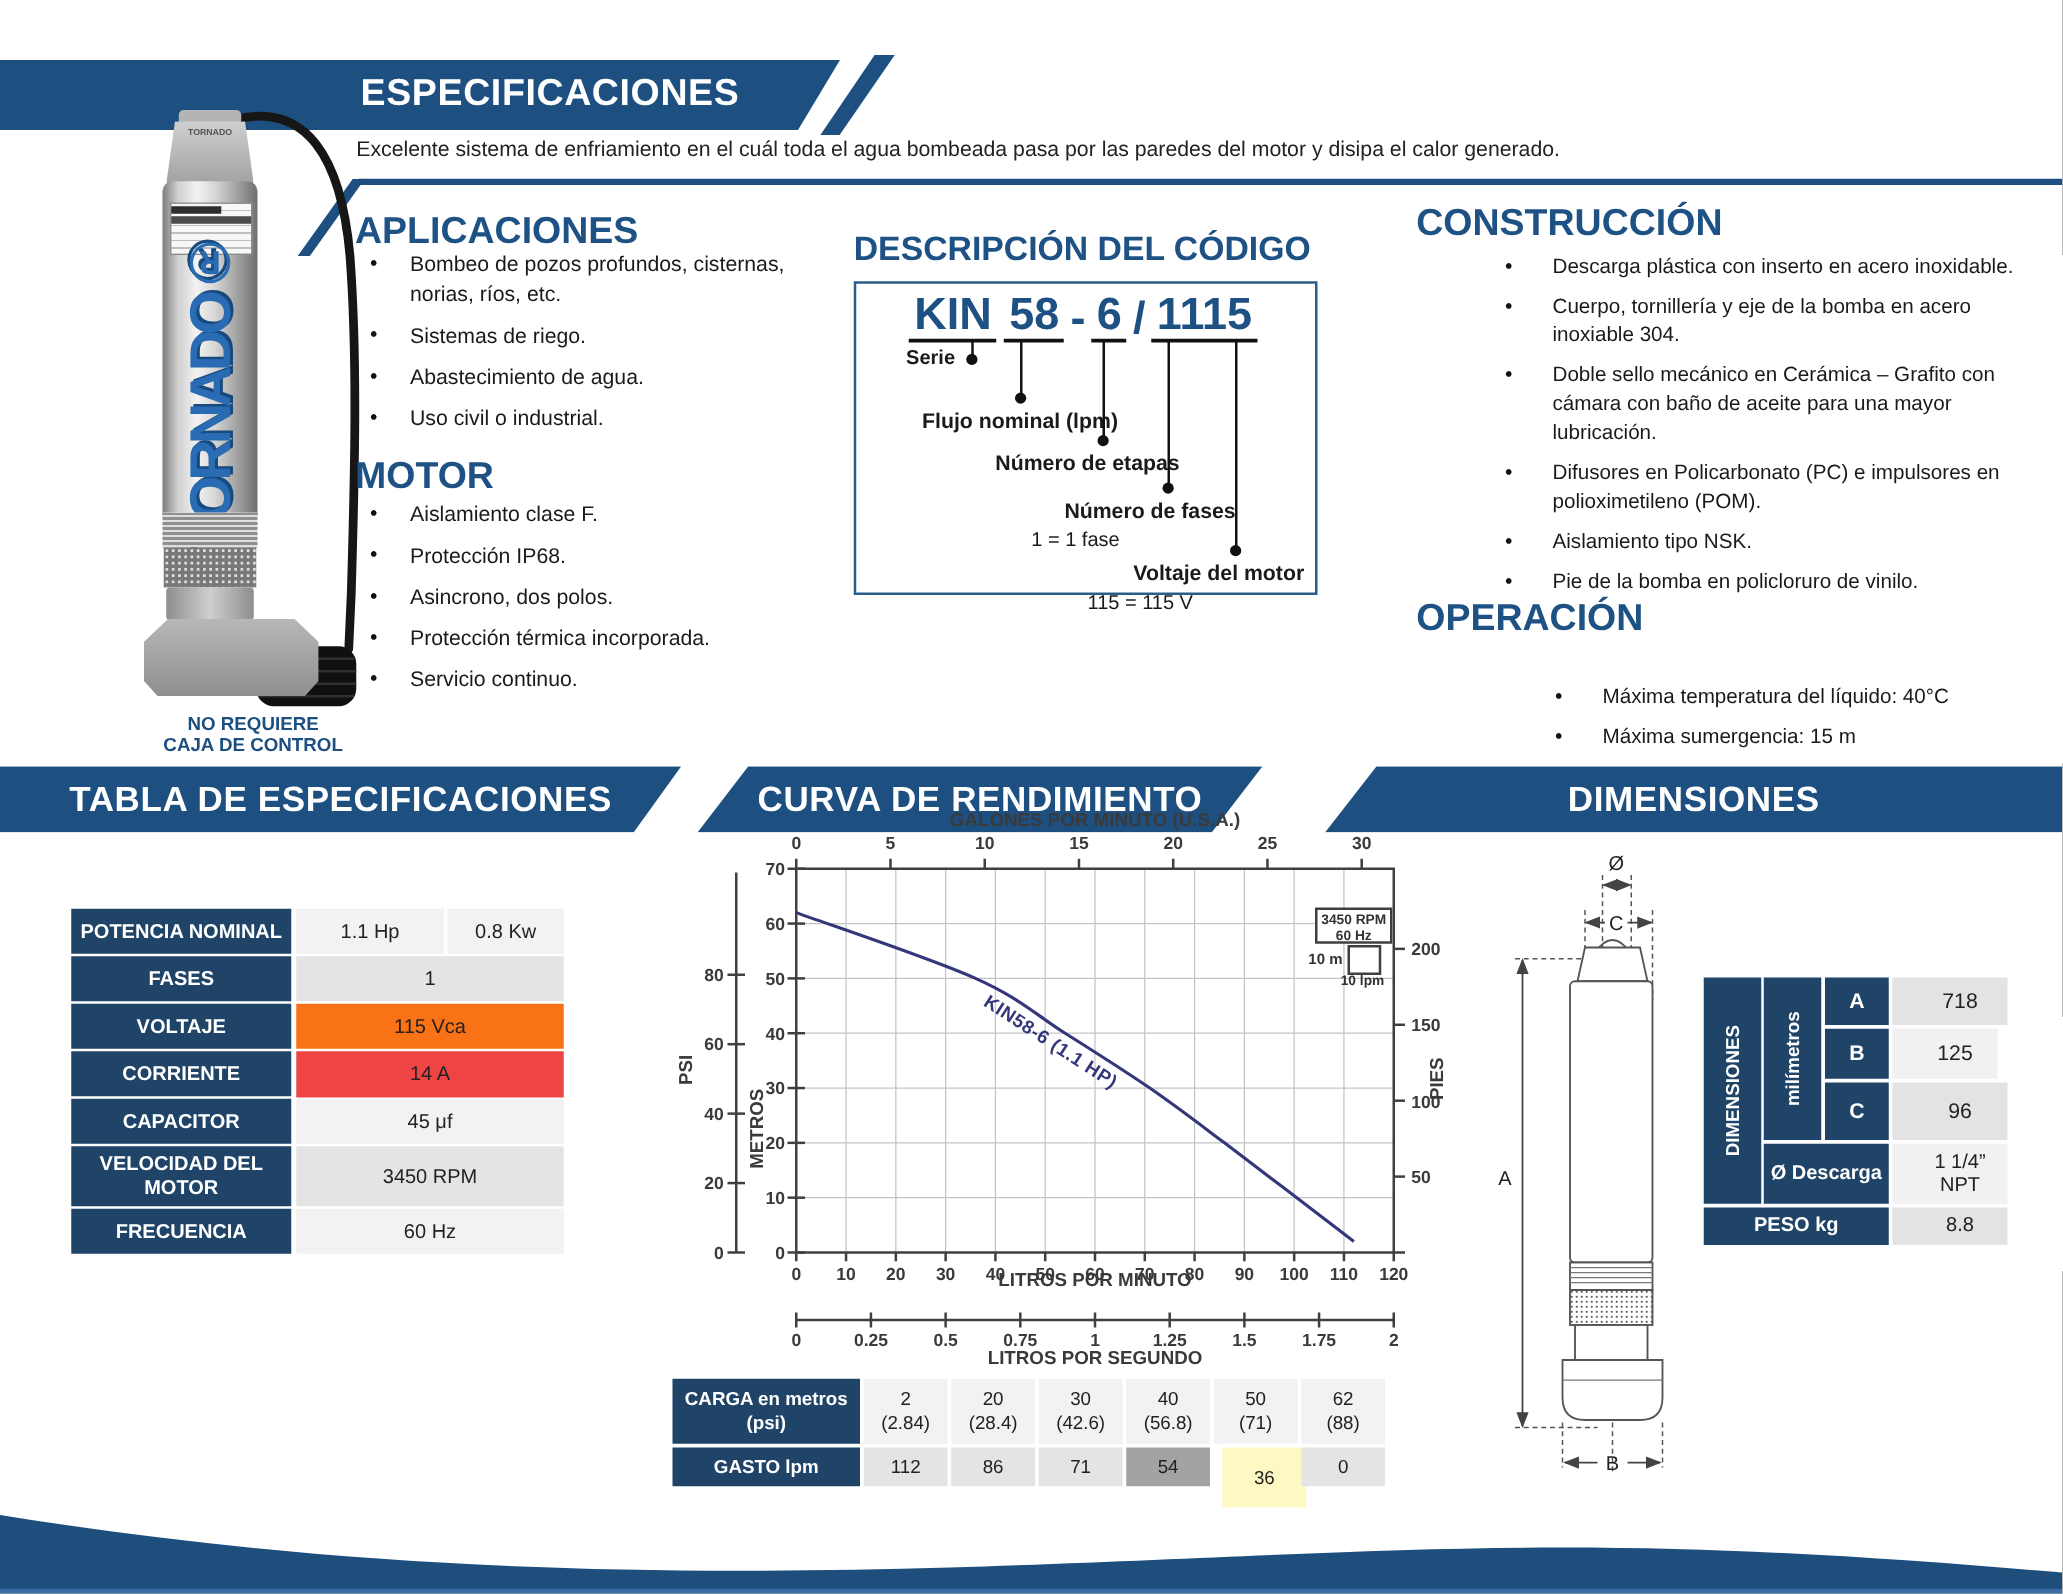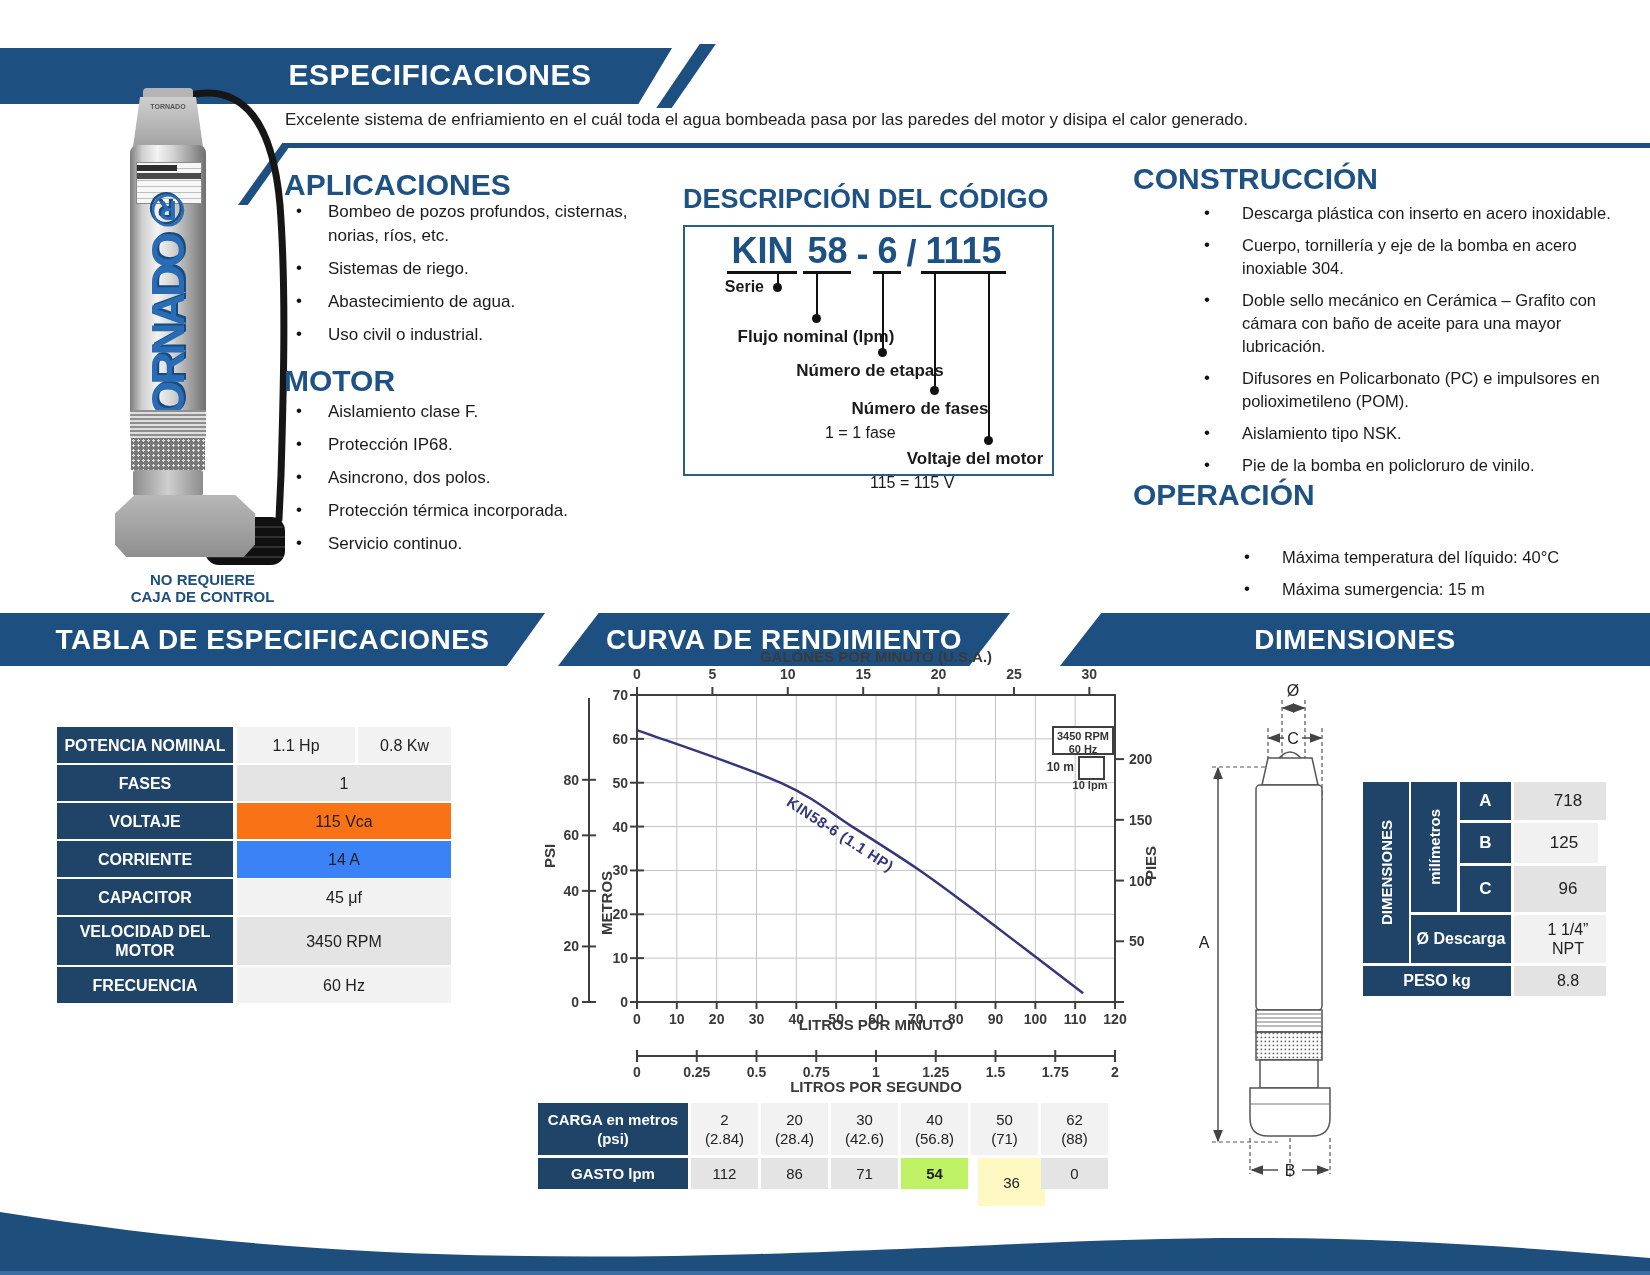--- a/index.html
+++ b/index.html
@@ -209,21 +209,21 @@
 
   <div class="abs" id="spec-table" style="left:57px;top:727px;width:394px;height:276px;">
       <div class="spec-label" style="left: 0px; top: 0px; width: 176px; height: 36px;">POTENCIA NOMINAL</div>
       <div class="spec-value" style="left: 180px; top: 0px; width: 118px; height: 36px; background: rgb(242, 242, 242);">1.1 Hp</div>
       <div class="spec-value" style="left: 301px; top: 0px; width: 93px; height: 36px; background: rgb(242, 242, 242);">0.8 Kw</div>
       <div class="spec-label" style="left: 0px; top: 38px; width: 176px; height: 36px;">FASES</div>
       <div class="spec-value" style="left: 180px; top: 38px; width: 214px; height: 36px; background: rgb(228, 228, 228);">1</div>
       <div class="spec-label" style="left: 0px; top: 76px; width: 176px; height: 36px;">VOLTAJE</div>
       <div class="spec-value" style="left: 180px; top: 76px; width: 214px; height: 36px; background: #f97316;">115 Vca</div>
       <div class="spec-label" style="left: 0px; top: 114px; width: 176px; height: 36px;">CORRIENTE</div>
-      <div class="spec-value" style="left: 180px; top: 114px; width: 214px; height: 37px; background: #3b82f6;">14 A</div>
+      <div class="spec-value" style="left: 180px; top: 114px; width: 214px; height: 37px; background: #ef4444;">14 A</div>
       <div class="spec-label" style="left: 0px; top: 152px; width: 176px; height: 36px;">CAPACITOR</div>
       <div class="spec-value" style="left: 180px; top: 152px; width: 214px; height: 36px; background: rgb(242, 242, 242);">45 μf</div>
       <div class="spec-label" style="left: 0px; top: 190px; width: 176px; height: 48px;">VELOCIDAD DEL MOTOR</div>
       <div class="spec-value" style="left: 180px; top: 190px; width: 214px; height: 48px; background: rgb(228, 228, 228);">3450 RPM</div>
       <div class="spec-label" style="left: 0px; top: 240px; width: 176px; height: 36px;">FRECUENCIA</div>
       <div class="spec-value" style="left: 180px; top: 240px; width: 214px; height: 36px; background: rgb(242, 242, 242);">60 Hz</div>
     </div>
 
   <svg id="chart-svg" class="abs" style="left:0;top:0;" width="1650" height="1275" viewBox="0 0 1650 1275">
       <line x1="676.8333333333334" y1="695" x2="676.8333333333334" y2="1002" stroke="#c4c4c4" stroke-width="1"></line>
@@ -380,21 +380,21 @@
       <div class="spec-value" style="left: 223px; top: 55px; width: 67px; height: 31px; background: rgb(228, 228, 228); font-size: 15px;">86</div>
       <div class="spec-value" style="left: 293px; top: 0px; width: 67px; height: 52px; background: rgb(242, 242, 242); flex-direction: column; font-size: 15px;">
         <div>30</div>
         <div>(42.6)</div>
       </div>
       <div class="spec-value" style="left: 293px; top: 55px; width: 67px; height: 31px; background: rgb(228, 228, 228); font-size: 15px;">71</div>
       <div class="spec-value" style="left: 363px; top: 0px; width: 67px; height: 52px; background: rgb(242, 242, 242); flex-direction: column; font-size: 15px;">
         <div>40</div>
         <div>(56.8)</div>
       </div>
-      <div class="spec-value" style="left: 363px; top: 55px; width: 67px; height: 31px; background: #bef264; font-size: 15px; font-weight: bold;">54</div>
+      <div class="spec-value" style="left: 363px; top: 55px; width: 67px; height: 31px; background: #a3a3a3; font-size: 15px;">54</div>
       <div class="spec-value" style="left: 433px; top: 0px; width: 67px; height: 52px; background: rgb(242, 242, 242); flex-direction: column; font-size: 15px;">
         <div>50</div>
         <div>(71)</div>
       </div>
       <div class="spec-value" style="left: 440px; top: 55px; width: 67px; height: 48px; background: #fef9c3; font-size: 15px;">36</div>
       <div class="spec-value" style="left: 503px; top: 0px; width: 67px; height: 52px; background: rgb(242, 242, 242); flex-direction: column; font-size: 15px;">
         <div>62</div>
         <div>(88)</div>
       </div>
       <div class="spec-value" style="left: 503px; top: 55px; width: 67px; height: 31px; background: rgb(228, 228, 228); font-size: 15px;">0</div>

